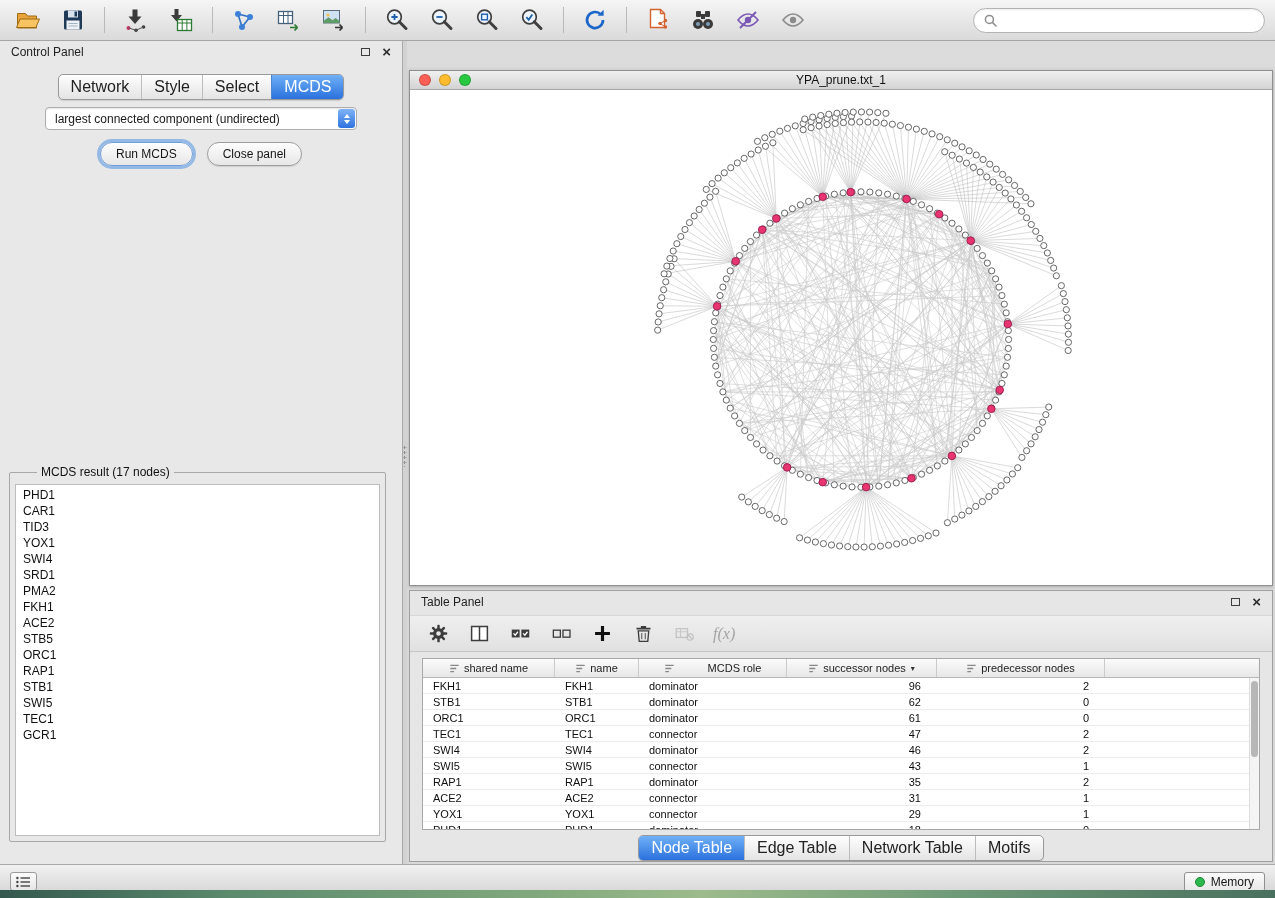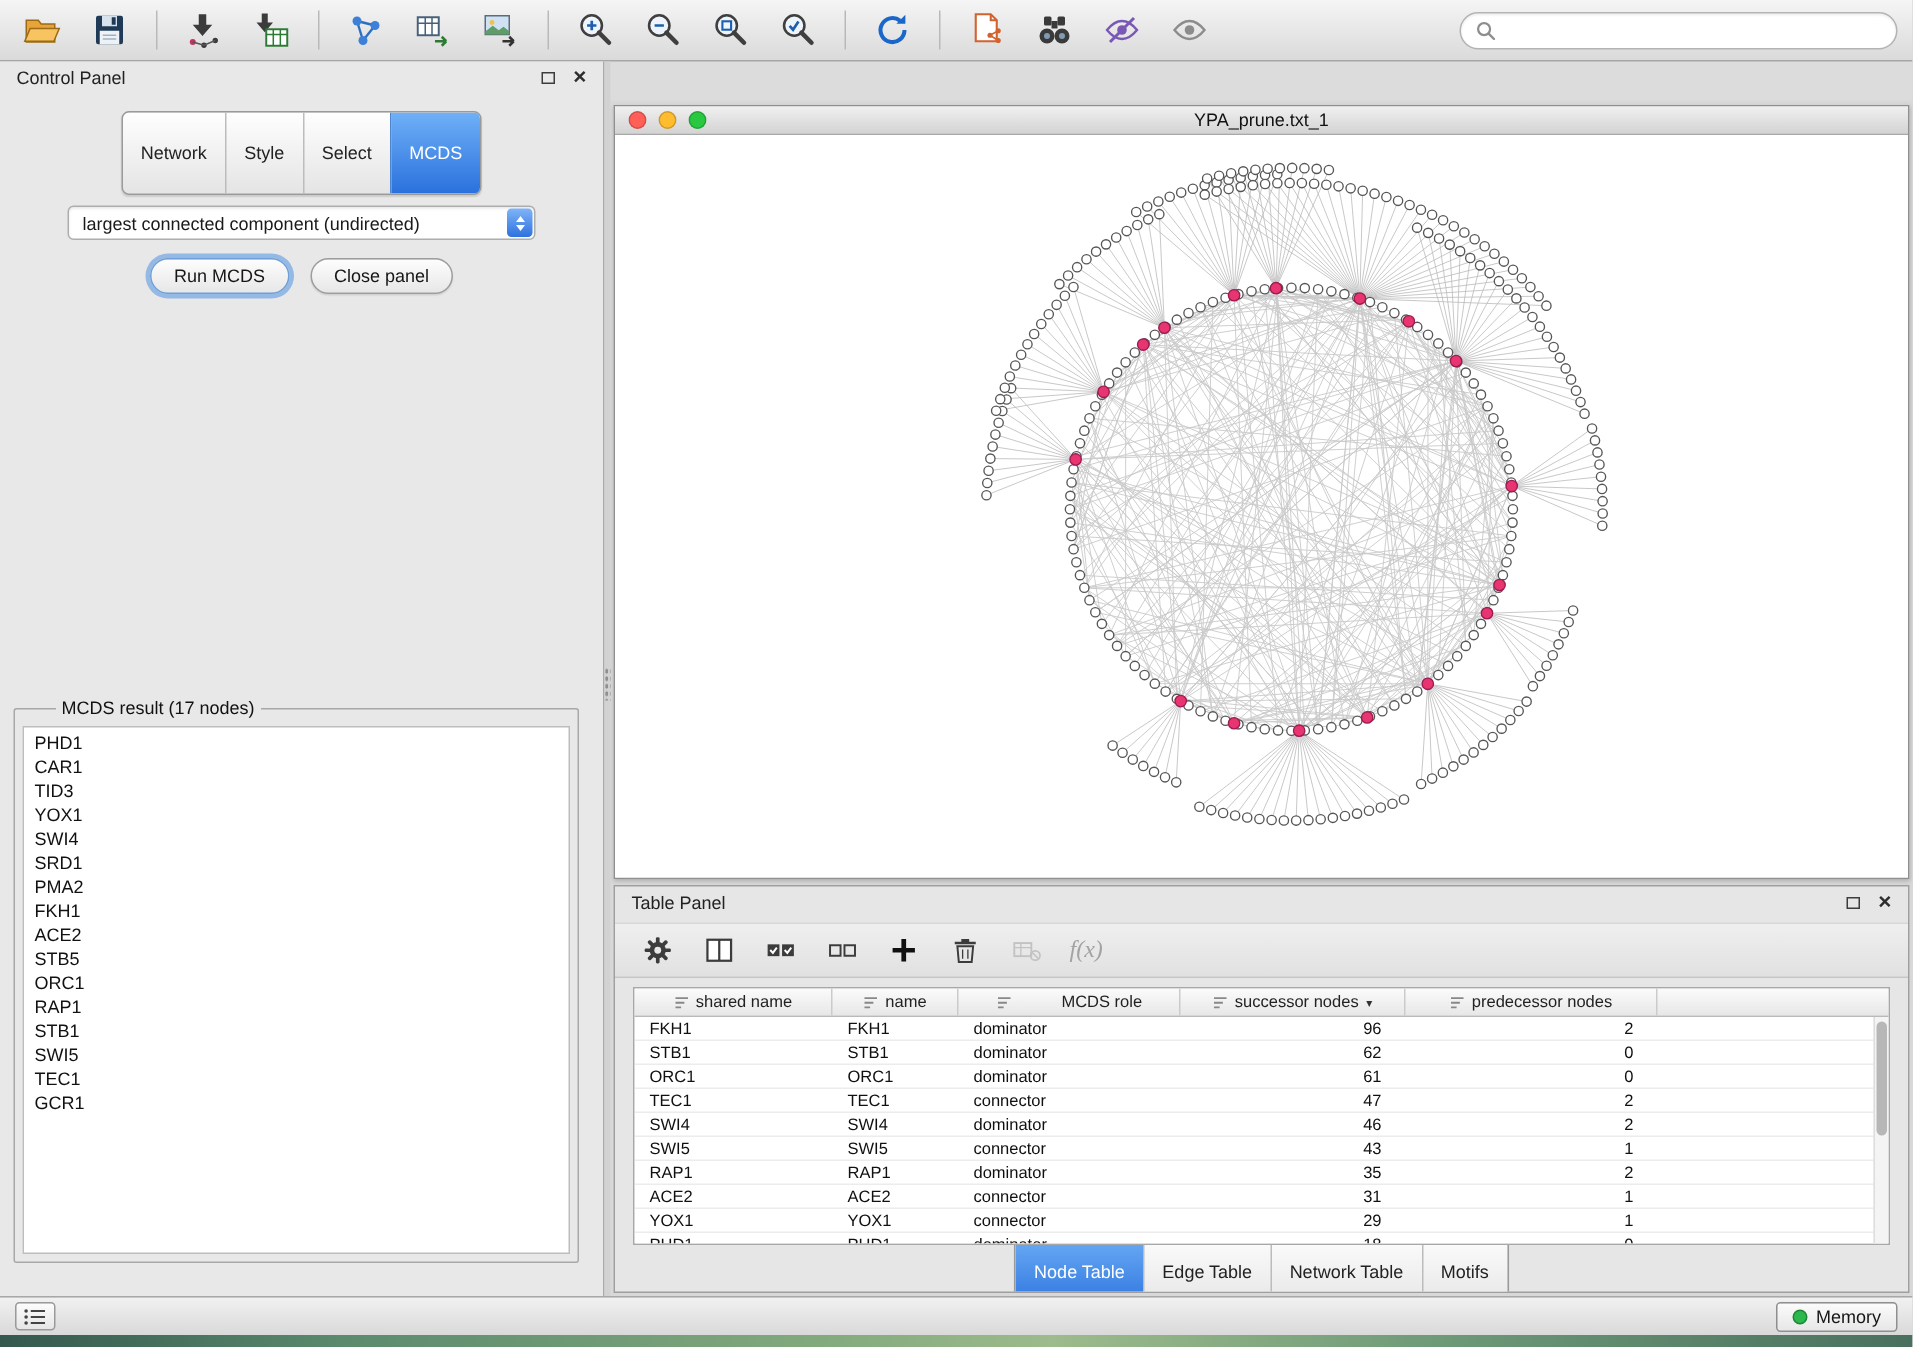--- a/index.html
+++ b/index.html
@@ -20,21 +20,21 @@
   .main{position:absolute;top:41px;left:0;right:0;bottom:34px;display:flex;}
 
   
   .control-panel{width:403px;min-width:403px;background:#e8e8e8;border-right:1px solid #a9a9a9;position:relative;}
   .panel-title-row{height:22px;display:flex;align-items:center;padding:0 11px;font-size:12px;color:#222;}
   .win-btns{margin-left:auto;display:flex;gap:12px;align-items:center;}
   .float-btn{width:9px;height:8px;border:1px solid #3c3c3c;display:inline-block;}
   .close-btn{font-size:15px;font-weight:bold;color:#2e2e2e;line-height:10px;}
   .cp-tabs{display:flex;justify-content:center;margin-top:11px;}
   .seg-group{display:inline-flex;border:1px solid #9a9a9a;border-radius:5px;overflow:hidden;background:linear-gradient(#fefefe,#e4e4e4);box-shadow:0 1px 1px rgba(0,0,0,.12);}
-  .seg{padding:20px 12px;font-size:12px;color:#222;border-left:1px solid #bcbcbc;white-space:nowrap;}
+  .seg{padding:3px 12px;font-size:16px;color:#222;border-left:1px solid #bcbcbc;white-space:nowrap;}
   .seg:first-child{border-left:none;}
   .seg-active{background:linear-gradient(#6fb0f7,#2a71dd);color:#fff;border-left-color:#4d86cf;}
   .cp-label{text-align:center;font-size:12px;margin-top:27px;color:#111;}
   .select{width:312px;height:23px;margin:7px auto 0;background:#fff;border:1px solid #aeaeae;border-radius:4px;display:flex;align-items:center;position:relative;font-size:12px;padding:0 22px 0 9px;box-shadow:inset 0 1px 2px rgba(0,0,0,.10);}
   .select-value{white-space:nowrap;overflow:hidden;}
   .select-cap{position:absolute;right:1px;top:1px;bottom:1px;width:17px;border-radius:3px;background:linear-gradient(#7fb4f8,#2e72df);display:flex;align-items:center;justify-content:center;}
   .cp-buttons{display:flex;justify-content:center;gap:14px;margin-top:12px;}
   .btn{font-size:12px;padding:4px 15px;border:1px solid #9d9d9d;border-radius:12px;background:linear-gradient(#fdfdfd,#e7e7e7);color:#161616;box-shadow:0 1px 1px rgba(0,0,0,.10);}
   .btn-focus{box-shadow:0 0 0 3px rgba(80,146,226,.55);border-color:#6f9fd8;}
   fieldset.mcds-results{position:absolute;left:9px;right:16px;top:424px;bottom:22px;border:1px solid #a8a8a8;border-radius:2px;padding:5px 5px 5px 5px;}
@@ -70,21 +70,21 @@
   .caret{font-size:8px;color:#333;margin-left:1px;}
   .tbl-body{flex:1;overflow:hidden;}
   .tr{display:flex;height:16px;align-items:center;border-bottom:1px solid #ececec;background:#fff;}
   .td{font-size:11px;color:#101010;display:flex;align-items:center;padding-left:10px;overflow:hidden;white-space:nowrap;}
   .td-num{justify-content:flex-end;padding-right:16px;padding-left:0;}
   .tbl-scroll{position:absolute;right:0;top:19px;bottom:0;width:10px;background:#f4f4f4;border-left:1px solid #ddd;}
   .tbl-thumb{position:absolute;left:1px;top:3px;width:7px;height:76px;border-radius:4px;background:#b7b7b7;}
   .tp-tabs{height:27px;display:flex;align-items:center;justify-content:center;}
 
   
-  .statusbar{position:absolute;left:0;right:0;bottom:8px;height:26px;background:linear-gradient(#f1f1f1,#d9d9d9);border-top:1px solid #a8a8a8;display:flex;align-items:center;padding:7px 10px;}
+  .statusbar{position:absolute;left:0;right:0;bottom:8px;height:26px;background:linear-gradient(#f1f1f1,#d9d9d9);border-top:1px solid #a8a8a8;display:flex;padding:7px 10px;}
   .sb-btn{width:27px;height:19px;border:1px solid #9a9a9a;border-radius:3px;background:linear-gradient(#fcfcfc,#e6e6e6);display:flex;align-items:center;justify-content:center;}
   .mem-btn{margin-left:auto;height:20px;border:1px solid #8f8f8f;border-radius:3px;background:linear-gradient(#fbfbfb,#e7e7e7);display:flex;align-items:center;gap:6px;padding:0 10px;font-size:12px;color:#161616;}
   .mem-dot{width:10px;height:10px;border-radius:50%;background:#2db84d;border:1px solid #1d8736;display:inline-block;}
   .desktop-strip{position:absolute;left:0;right:0;bottom:0;height:8px;background:linear-gradient(90deg,#34584e 0%,#5b8a6d 18%,#86ac7f 45%,#9dbb8c 55%,#6f9a78 75%,#49705e 100%);}
 </style>
 </head>
 <body>
 
 <div class="app">
 

